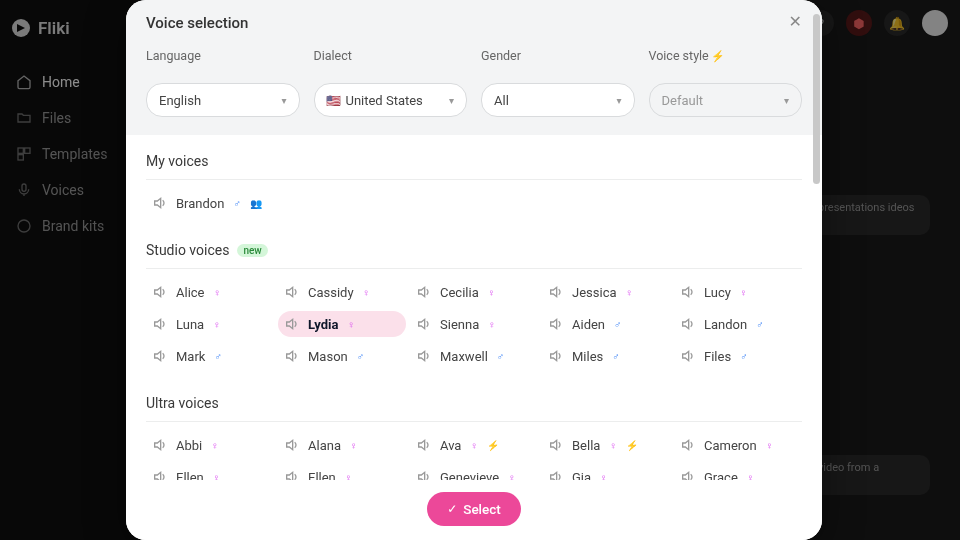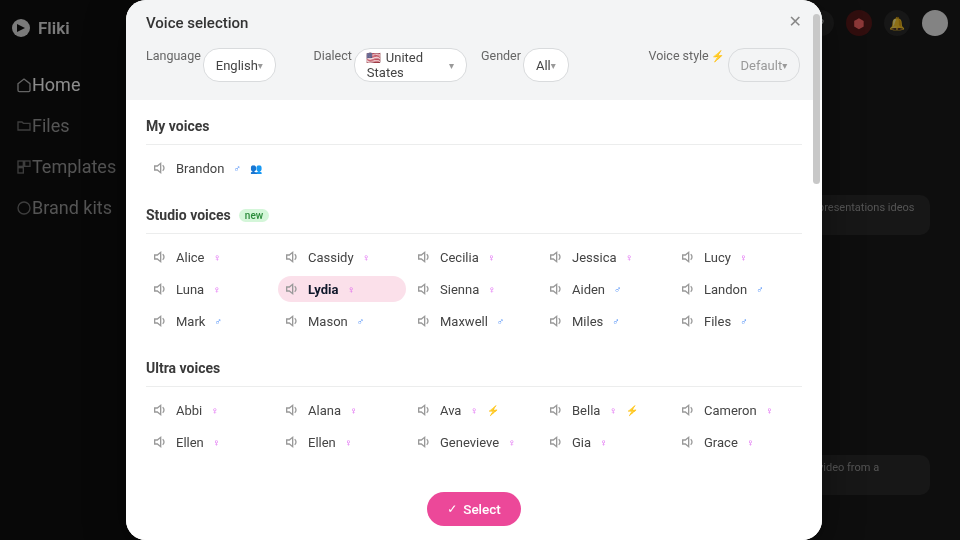--- a/index.html
+++ b/index.html
@@ -3,47 +3,47 @@
 <meta charset="utf-8">
 <style>
 *{margin:0;padding:0;box-sizing:border-box;font-family:-apple-system,BlinkMacSystemFont,"Segoe UI",Roboto,sans-serif}
 body{width:960px;height:540px;background:#111;overflow:hidden;position:relative}
 .bg{position:absolute;inset:0;display:flex}
 .sidebar{width:180px;background:#0f0f0f;padding:12px 0}
 .logo{display:flex;align-items:center;gap:8px;padding:6px 12px;color:#e0e0e0;font-weight:600;font-size:17px}
 .logo-icon{width:18px;height:18px;border-radius:50%;background:#e0e0e0;position:relative}
 .logo-icon::after{content:"";position:absolute;left:5px;top:5px;border-left:8px solid #0f0f0f;border-top:4px solid transparent;border-bottom:4px solid transparent}
 .nav{margin-top:20px}
-.nav-item{display:flex;align-items:center;padding:10px 16px;color:#9a9a9a;font-size:18px;cursor:pointer}
+.nav-item{display:flex;align-items:center;gap:10px;padding:10px 16px;color:#9a9a9a;font-size:14px;cursor:pointer}
 .nav-item.active{color:#fff}
 .ni-icon{width:16px;height:16px;opacity:.7;flex:none}
 .main{flex:1;background:#1a1a1a}
 .topicons{position:absolute;top:10px;right:12px;display:flex;gap:12px;align-items:center}
 .ticon{width:26px;height:26px;border-radius:50%;background:#2a2a2a;display:flex;align-items:center;justify-content:center;color:#ccc;font-size:13px}
 .ticon.red{background:#5a1a1a;color:#f66}
 .ticon.av{background:#eee}
 .card-peek{position:absolute;right:30px;top:195px;width:120px;height:40px;background:#2a2a2a;border-radius:10px;color:#999;font-size:11px;padding:6px 8px}
 .card-peek2{position:absolute;right:30px;top:455px;width:120px;height:40px;background:#2a2a2a;border-radius:10px;color:#999;font-size:11px;padding:6px 8px}
 .overlay{position:absolute;inset:0;background:rgba(0,0,0,.45)}
 .modal{position:absolute;left:126px;top:0;width:696px;height:540px;background:#fff;border-radius:20px;display:flex;flex-direction:column;box-shadow:0 10px 40px rgba(0,0,0,.4);overflow:hidden}
 .m-head{background:#f3f4f5;padding:14px 20px 16px;display:flex;justify-content:space-between;align-items:flex-start;border-radius:14px 14px 0 0}
 .m-title{font-size:15px;font-weight:500;color:#333}
 .close{font-size:16px;color:#888;cursor:pointer;line-height:1}
 .filters{background:#f3f4f5;padding:0 20px 18px;display:flex;gap:14px}
-.filter{flex:1;display:flex;flex-direction:row;gap:2px}
+.filter{flex:1;display:flex;flex-direction:column;gap:20px}
 .flabel{font-size:12.5px;color:#666}
 .fsel{height:30px;border:1px solid #d9dbdd;border-radius:16px;background:#fff;padding:16px 12px;display:flex;align-items:center;justify-content:space-between;font-size:13px;color:#444;cursor:pointer}
 .fsel.dis{background:#f3f4f5;color:#999}
 .chev{color:#999;font-size:10px}
 .flag{font-size:12px;margin-right:4px}
 .lightning{font-size:11px}
 .m-body{flex:1;overflow-y:auto;padding:0 20px}
 .section{padding:18px 0 4px}
 .sec-head{display:flex;align-items:center;gap:8px;padding-bottom:10px;border-bottom:1px solid #eceded}
-.sec-title{font-size:14px;font-weight:700;color:#3a3a3a}
+.sec-title{font-size:14px;font-weight:400;color:#3a3a3a}
 .badge{background:#d4f6d9;color:#2a8a3a;font-size:10px;padding:1px 6px;border-radius:8px;font-weight:500}
 .voice-grid{display:grid;grid-template-columns:repeat(5,1fr);gap:6px 4px;padding:10px 0 4px}
 .voice{display:flex;align-items:center;gap:8px;padding:5px 6px;border-radius:14px;cursor:pointer}
 .voice.selected{background:#fbe0ea}
 .voice.selected .vname{color:#0f172a;font-weight:700}
 .spk{width:16px;height:16px;flex:none;color:#999}
 .vname{font-size:13px;color:#444}
 .vsym{font-size:10px;margin-left:1px}
 .sym-f{color:#d946ef}
 .sym-m{color:#3b82f6}
@@ -79,20 +79,27 @@
       <div class="nav-item">
           <svg class="ni-icon" viewBox="0 0 24 24" fill="none" stroke="currentColor" stroke-width="2">
             <rect x="3" y="3" width="8" height="8"></rect>
             <rect x="13" y="3" width="8" height="8"></rect>
             <rect x="3" y="13" width="8" height="8"></rect>
           </svg>
           <span>Templates</span>
         </div>
       <div class="nav-item">
           <svg class="ni-icon" viewBox="0 0 24 24" fill="none" stroke="currentColor" stroke-width="2">
+            <rect x="9" y="3" width="6" height="11" rx="3"></rect>
+            <path d="M5 11a7 7 0 0014 0M12 18v3"></path>
+          </svg>
+          <span>Voices</span>
+        </div>
+      <div class="nav-item">
+          <svg class="ni-icon" viewBox="0 0 24 24" fill="none" stroke="currentColor" stroke-width="2">
             <circle cx="12" cy="12" r="9"></circle>
           </svg>
           <span>Brand kits</span>
         </div>
     </div>
   </div>
   <div class="main"></div>
 </div>
 
 <div class="topicons">

